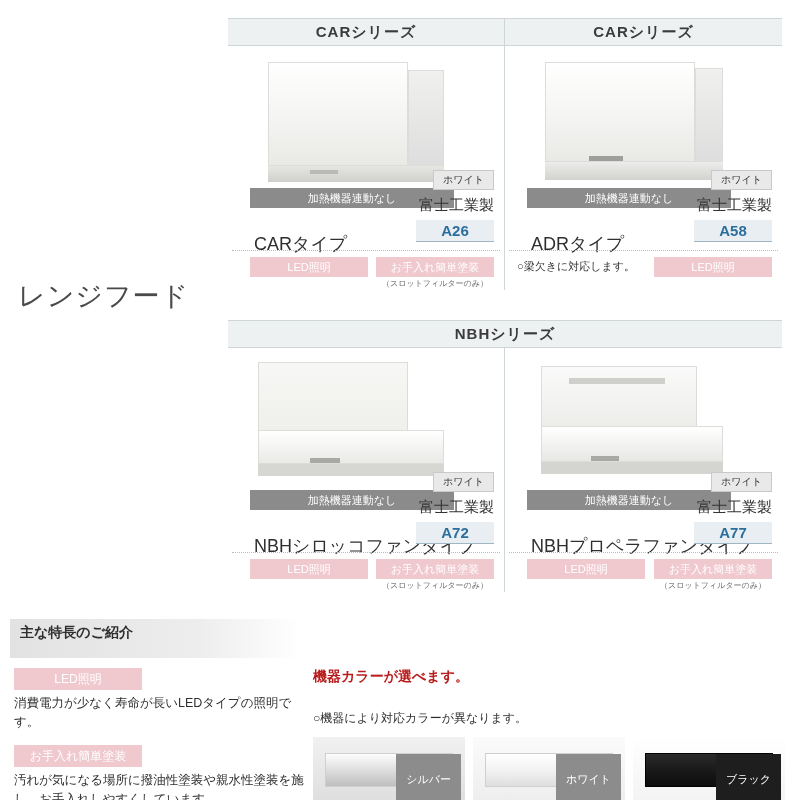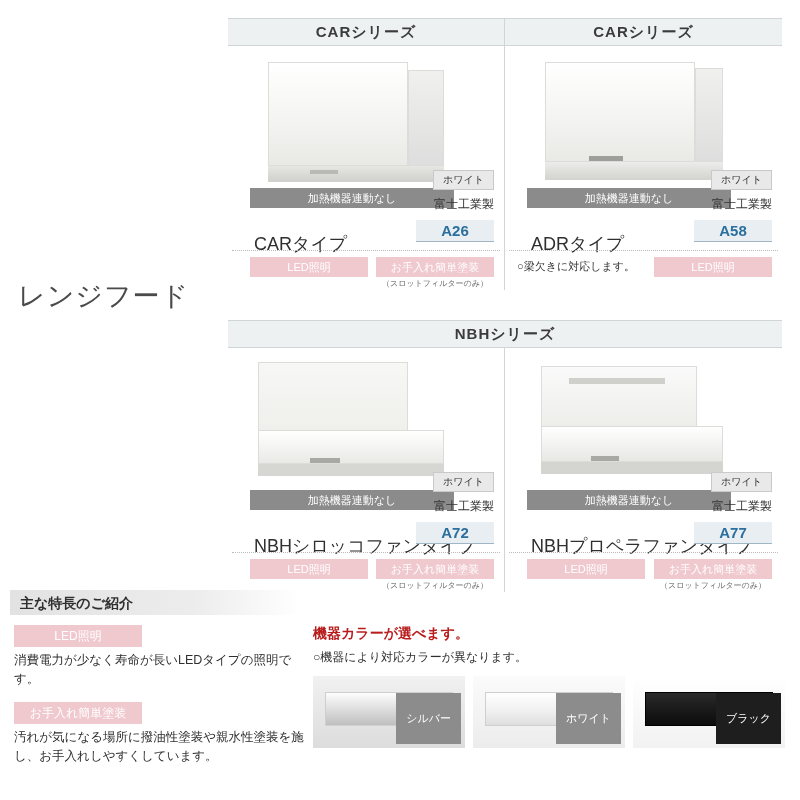--- a/index.html
+++ b/index.html
@@ -78,21 +78,21 @@
     right:6px; top:120px;
     background:#e9e9e9;
     border:1px solid #c9c9c9;
     font-size:10px;
     padding:2px 9px;
     color:#333;
   }
   .maker {
     position:absolute;
     right:6px; top:146px;
-    font-size:12px;
+    font-size:15px;
     color:#333;
   }
 
   .bar-gray {
     position:absolute;
     left:18px; top:138px;
     width:204px;
     background:#8b8b8b;
     color:#fff;
     font-size:11px;
@@ -164,22 +164,23 @@
   .features {
     position:absolute;
     left:10px; top:590px;
     width:780px;
   }
   .features-title {
     background:linear-gradient(90deg,#e2e2e2 0%,#ededed 65%,#ffffff 100%);
     font-size:14px;
     font-weight:bold;
     color:#2f2f2f;
-    padding:5px 10px 2px;
+    padding:5px 10px 16px;
     width:290px;
+    margin-top:29px;
   }
   .feat-cols { display:flex; margin-top:10px; }
   .feat-col-left { width:295px; padding-left:4px; }
   .feat-col-right { width:480px; padding-left:8px; }
 
   .pill2 {
     display:inline-block;
     background:#f0c9cf;
     color:#fff;
     font-size:12px;
@@ -194,21 +195,21 @@
     margin:4px 0 12px;
   }
   .color-title {
     font-size:14px;
     font-weight:bold;
     color:#b91c1c;
   }
   .color-sub {
     font-size:12px;
     color:#2f2f2f;
-    margin-top:6px;
+    margin-top:24px;
   }
   .color-cards {
     display:flex;
     gap:8px;
     margin-top:10px;
   }
   .color-card {
     width:152px; height:72px;
     position:relative;
     overflow:hidden;

